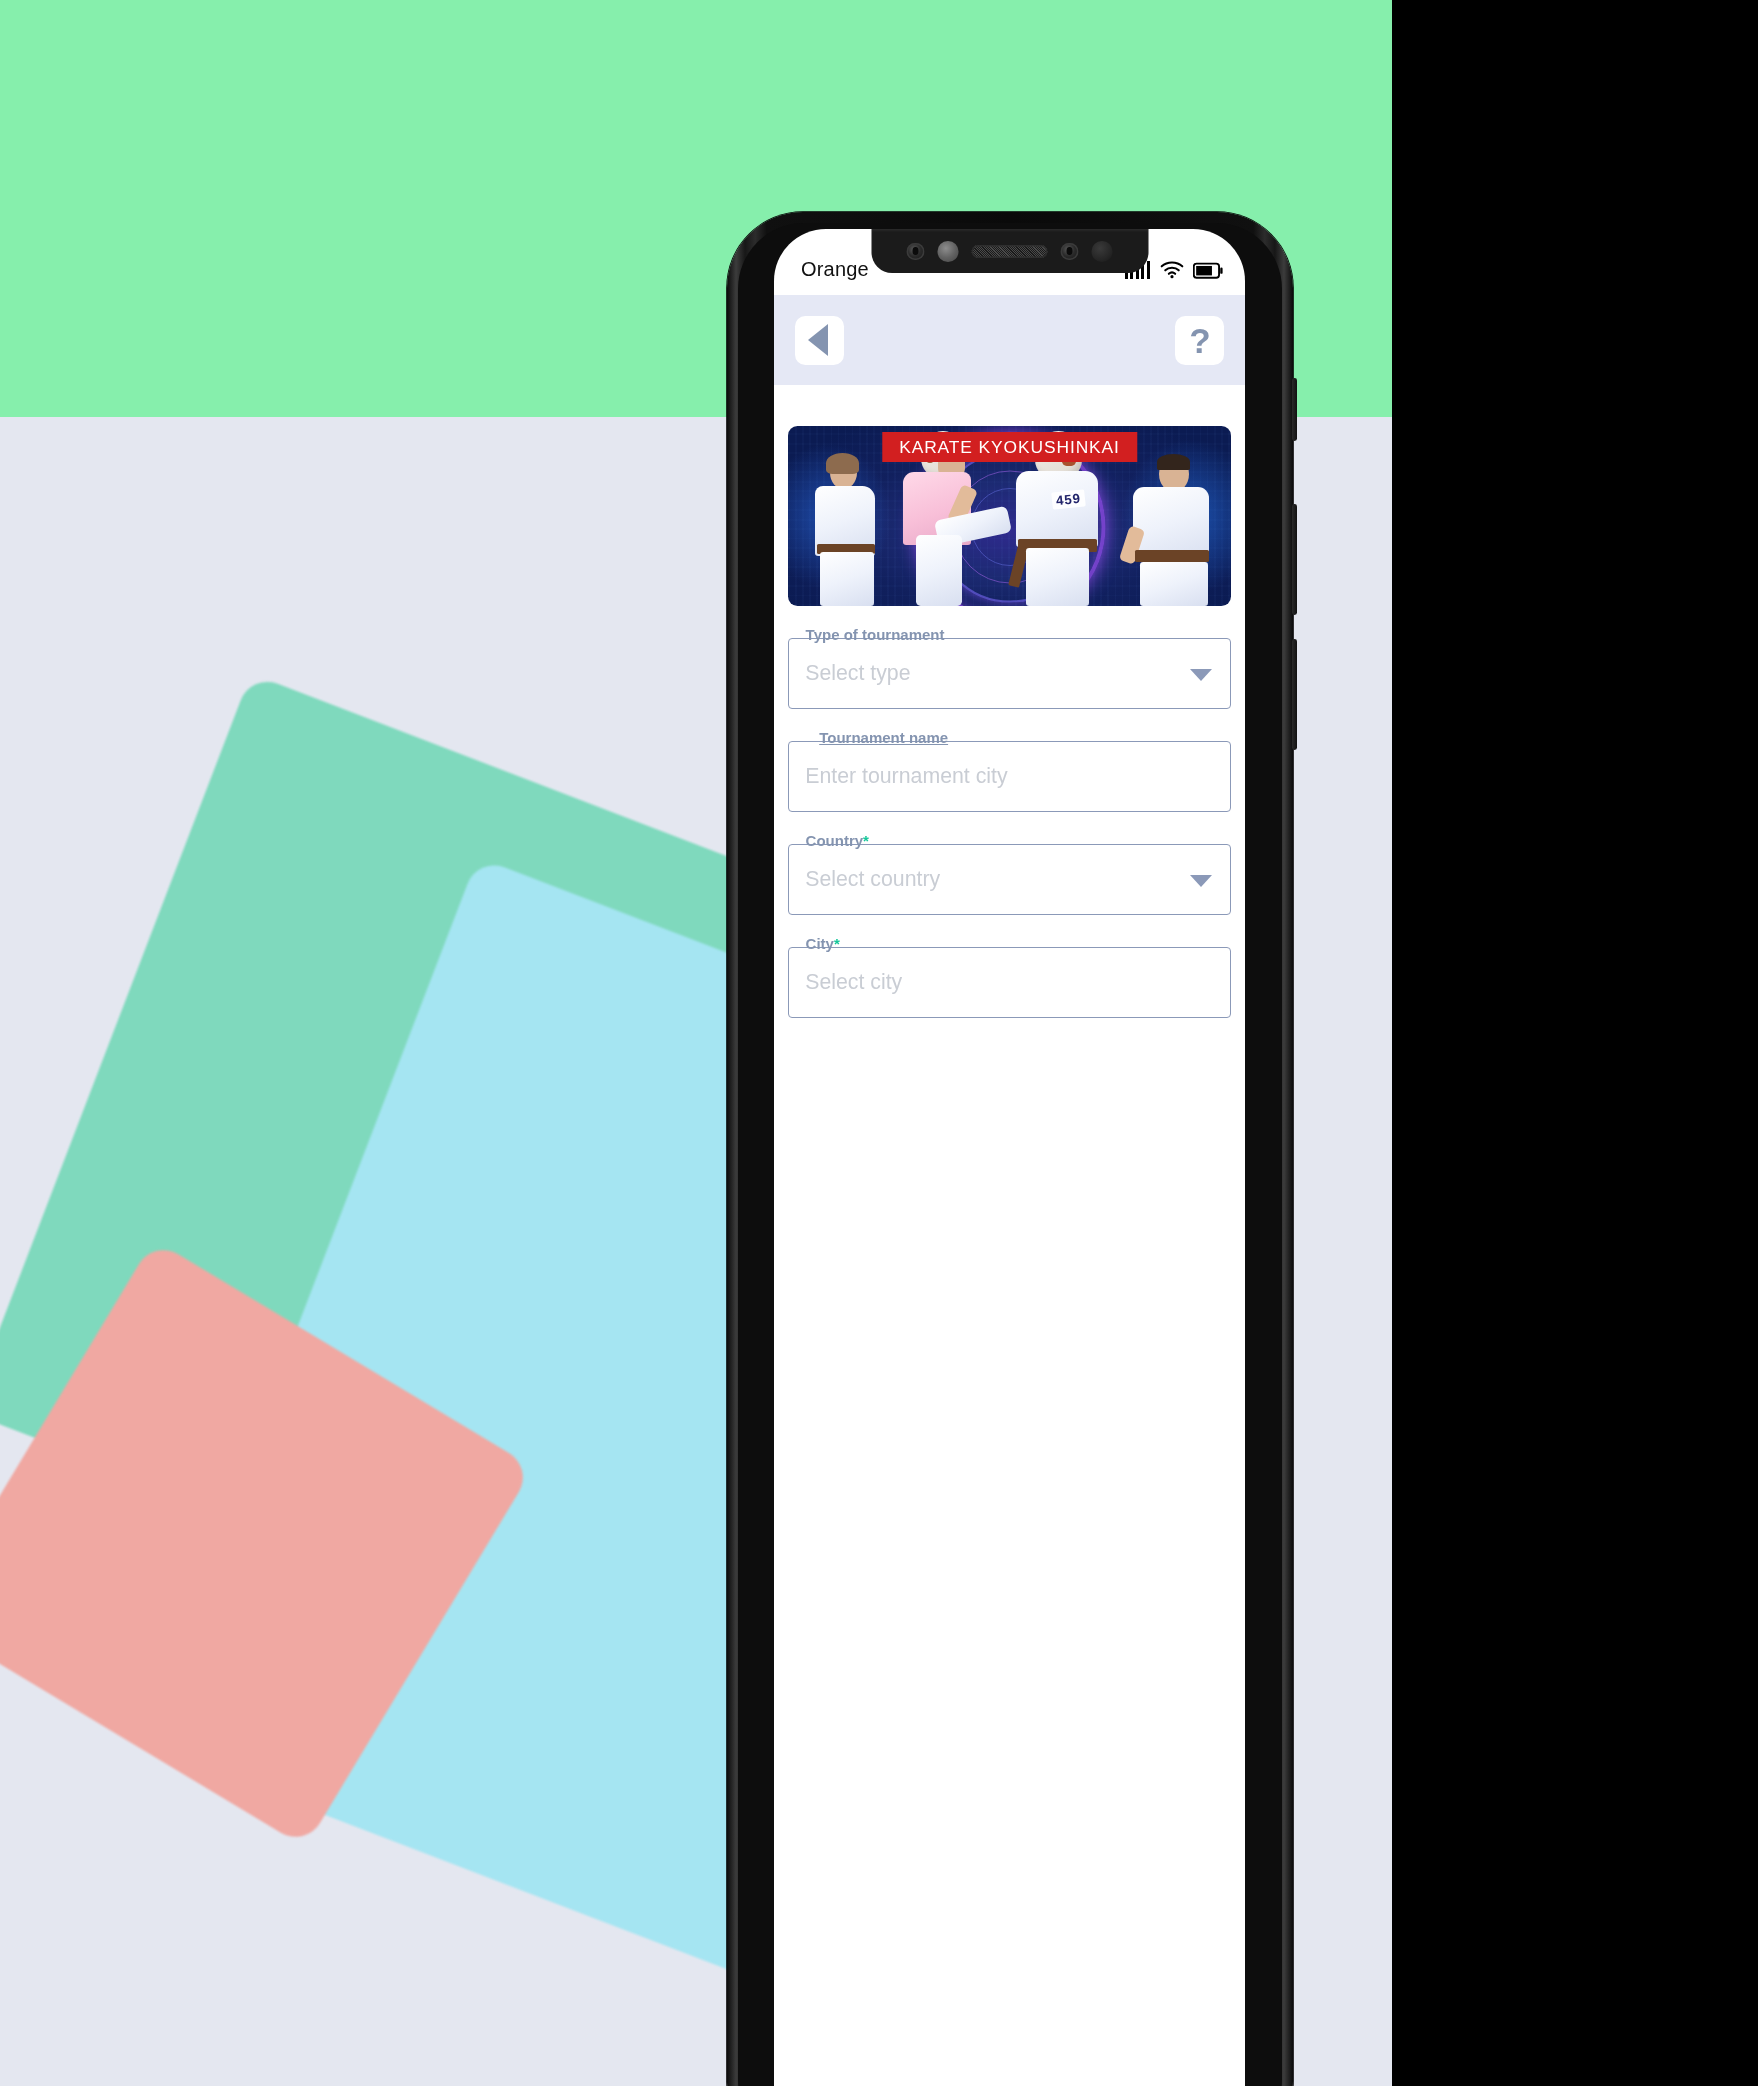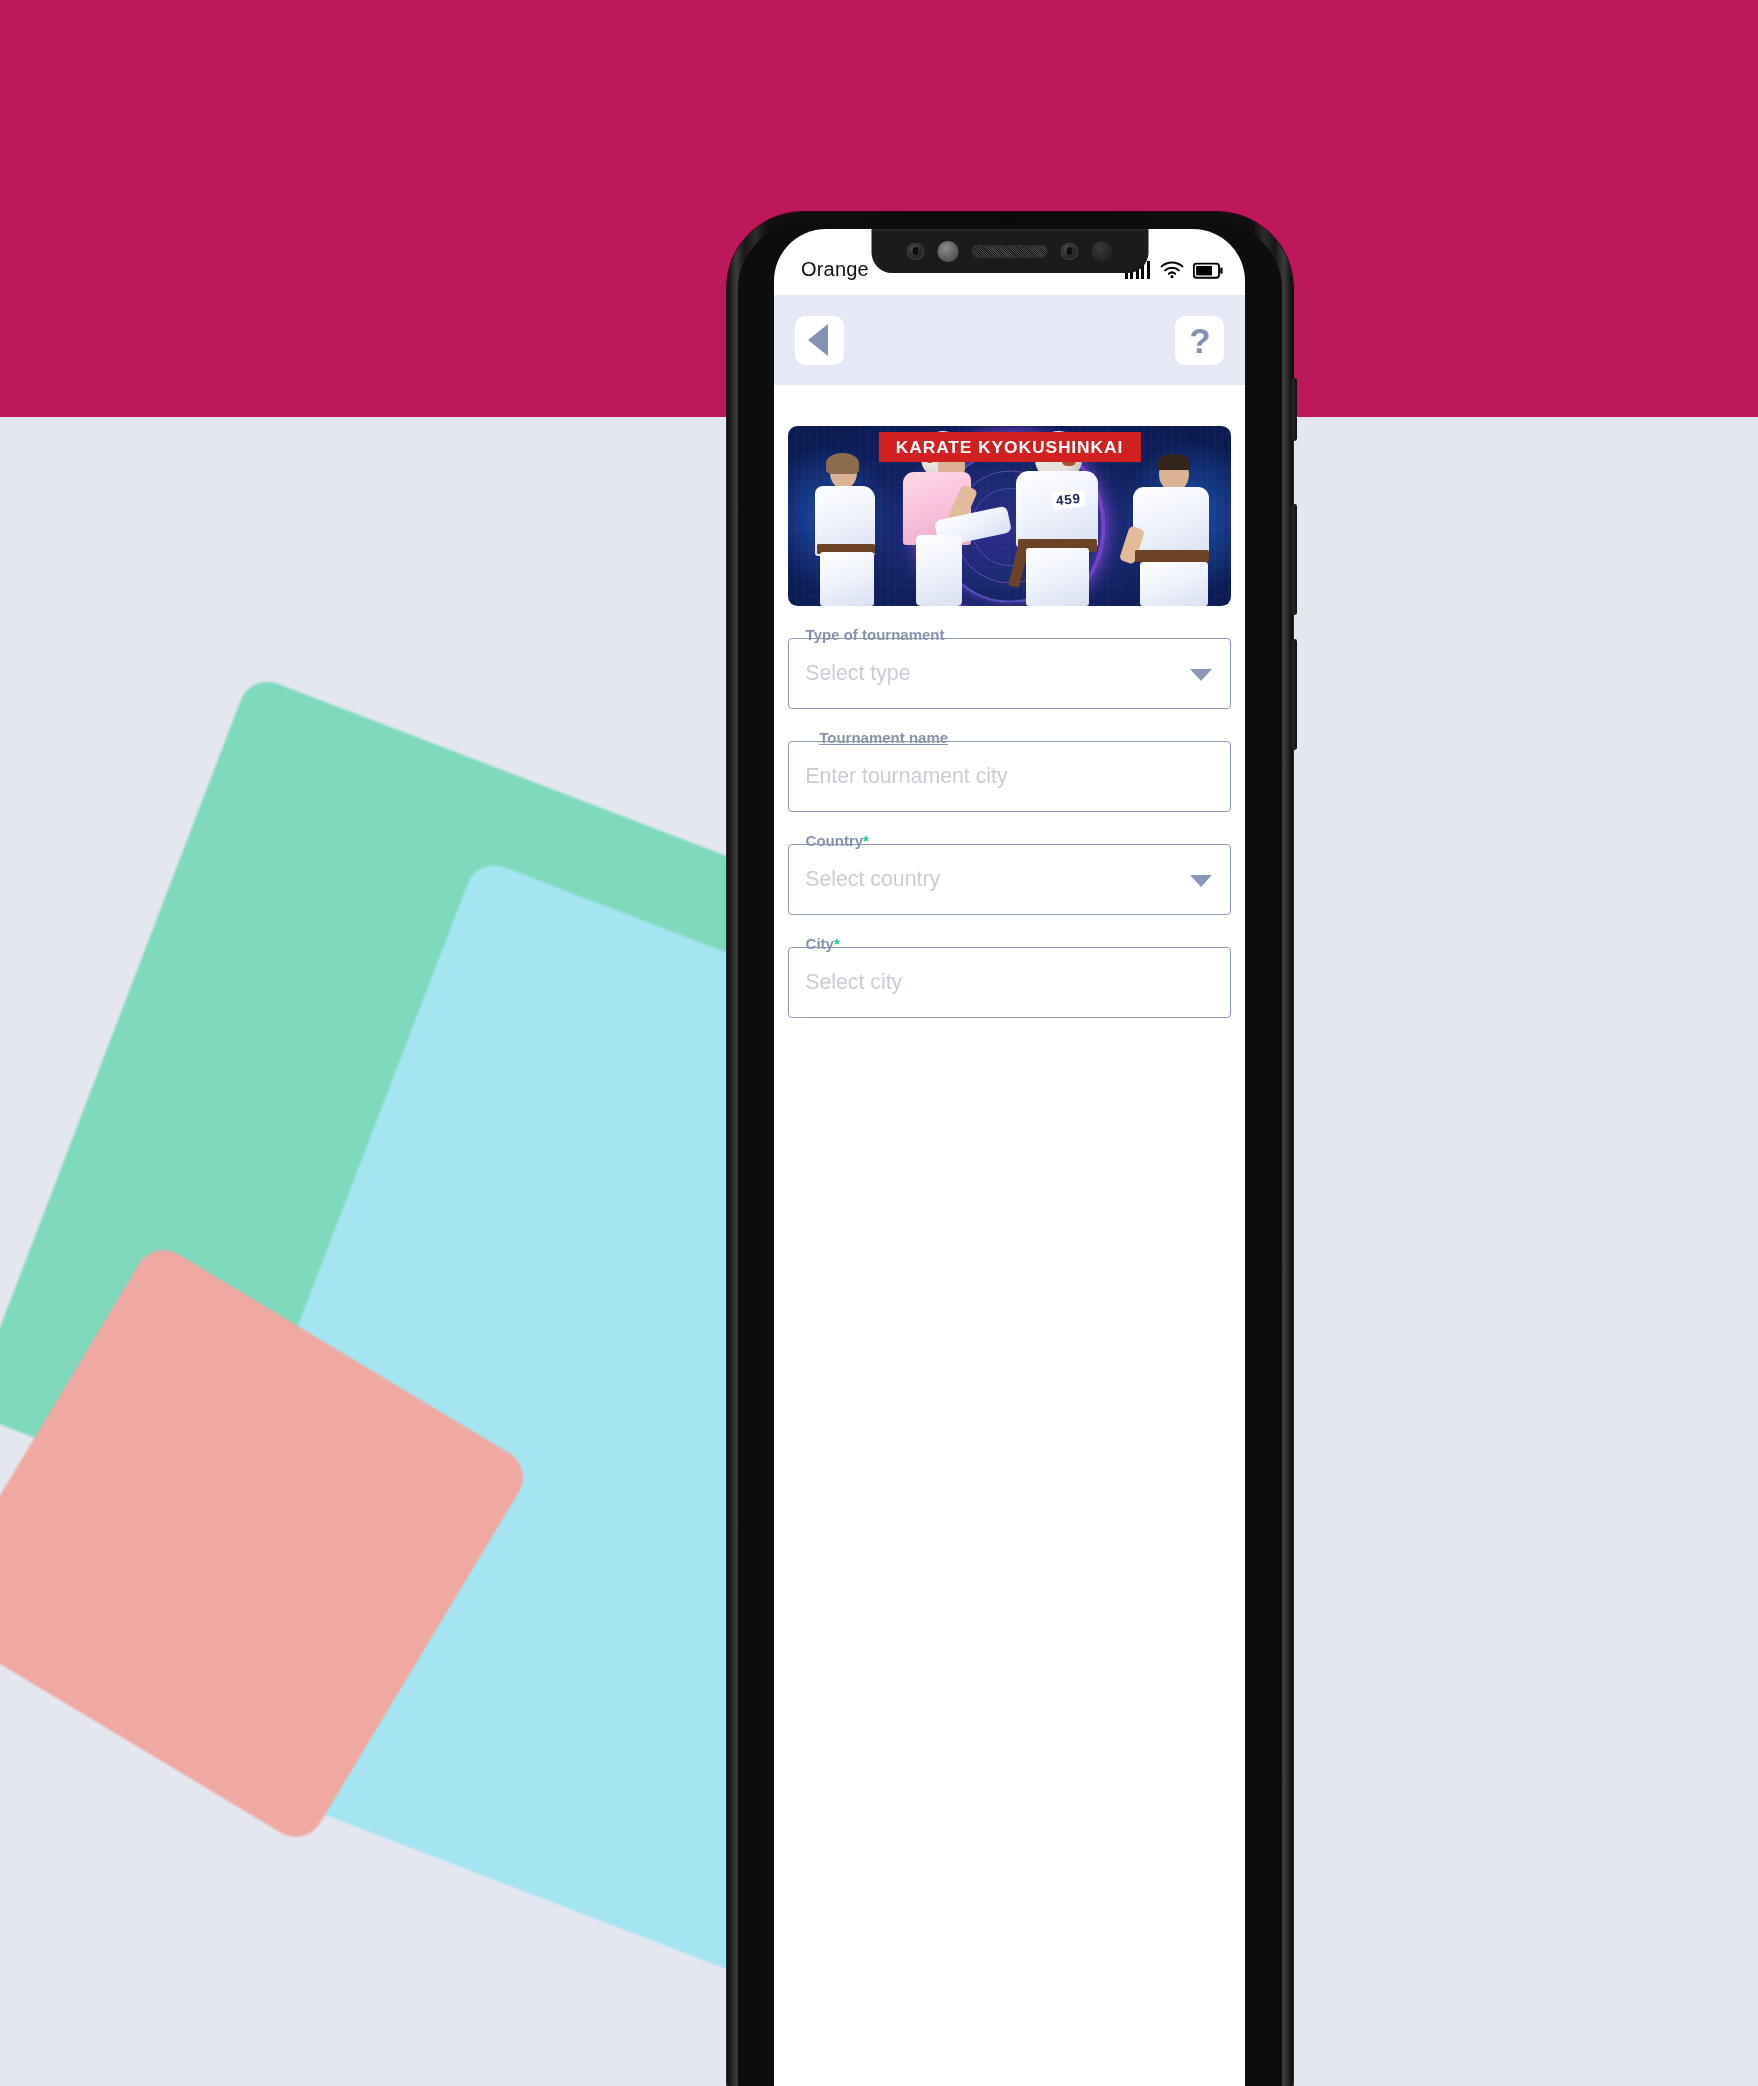--- a/index.html
+++ b/index.html
@@ -10,23 +10,23 @@
   body {
     width: 1758px;
     height: 2087px;
     overflow: hidden;
     font-family: "Liberation Sans", sans-serif;
   }
 
   
   #canvas {
     position: relative;
-    width: 1758px;
+    width: 1392px;
     height: 2087px;
-    background: #be185d;
+    background: #86efac;
     overflow: hidden;
   }
 
   
   #bg-panel {
     position: absolute;
     left: 0;
     top: 417px;
     width: 1758px;
     height: 1670px;
@@ -308,21 +308,21 @@
     left: 50%;
     transform: translateX(-50%);
     top: 5.5px;
     background: #d21f20;
     padding: 4.7px 17.4px;
     z-index: 6;
   }
   #banner-title {
     color: #fff;
     font-size: 17.4px;
-    font-weight: bold;
+    font-weight: normal;
     letter-spacing: 0.9px;
     white-space: nowrap;
     font-family: "Liberation Sans", sans-serif;
   }
 
   
   .fighter { position: absolute; bottom: 0; z-index: 4; }
   .gi {
     position: absolute;
     background: linear-gradient(160deg,#ffffff 0%,#eef2fb 50%,#d8dff0 100%);

